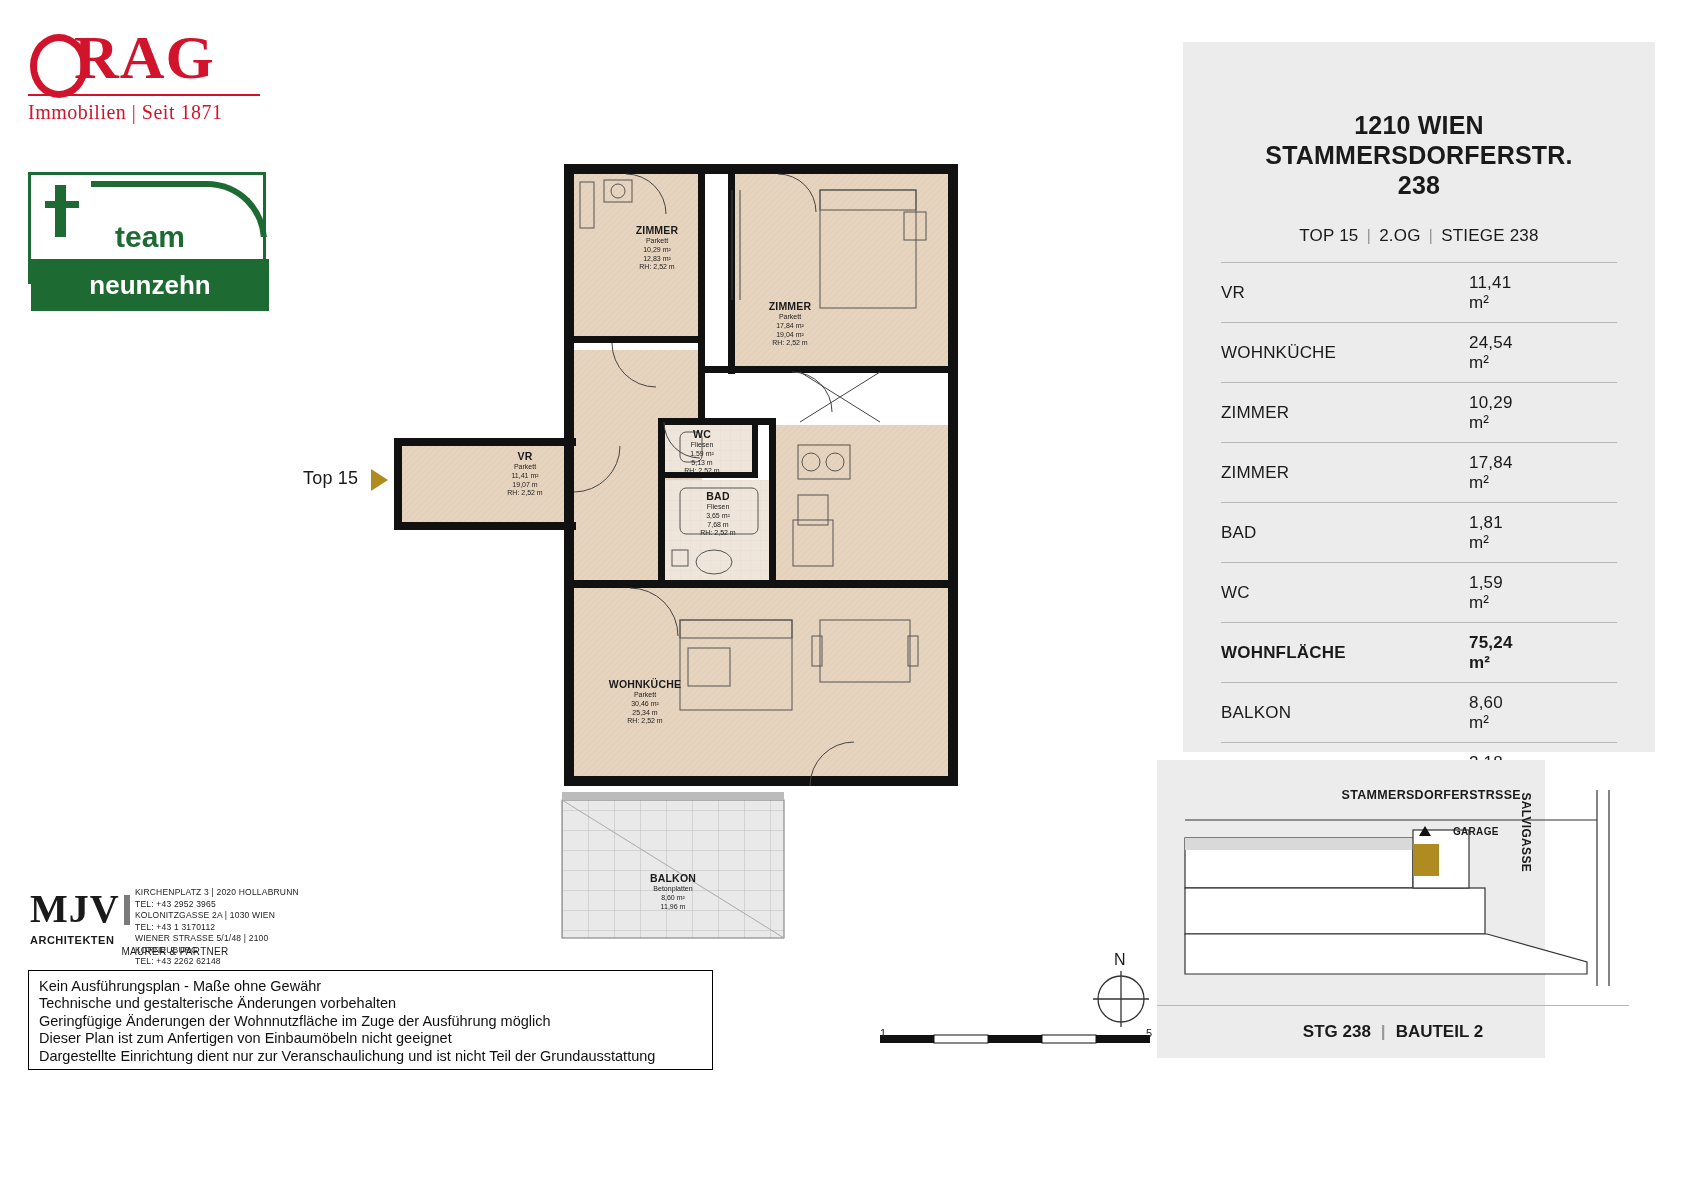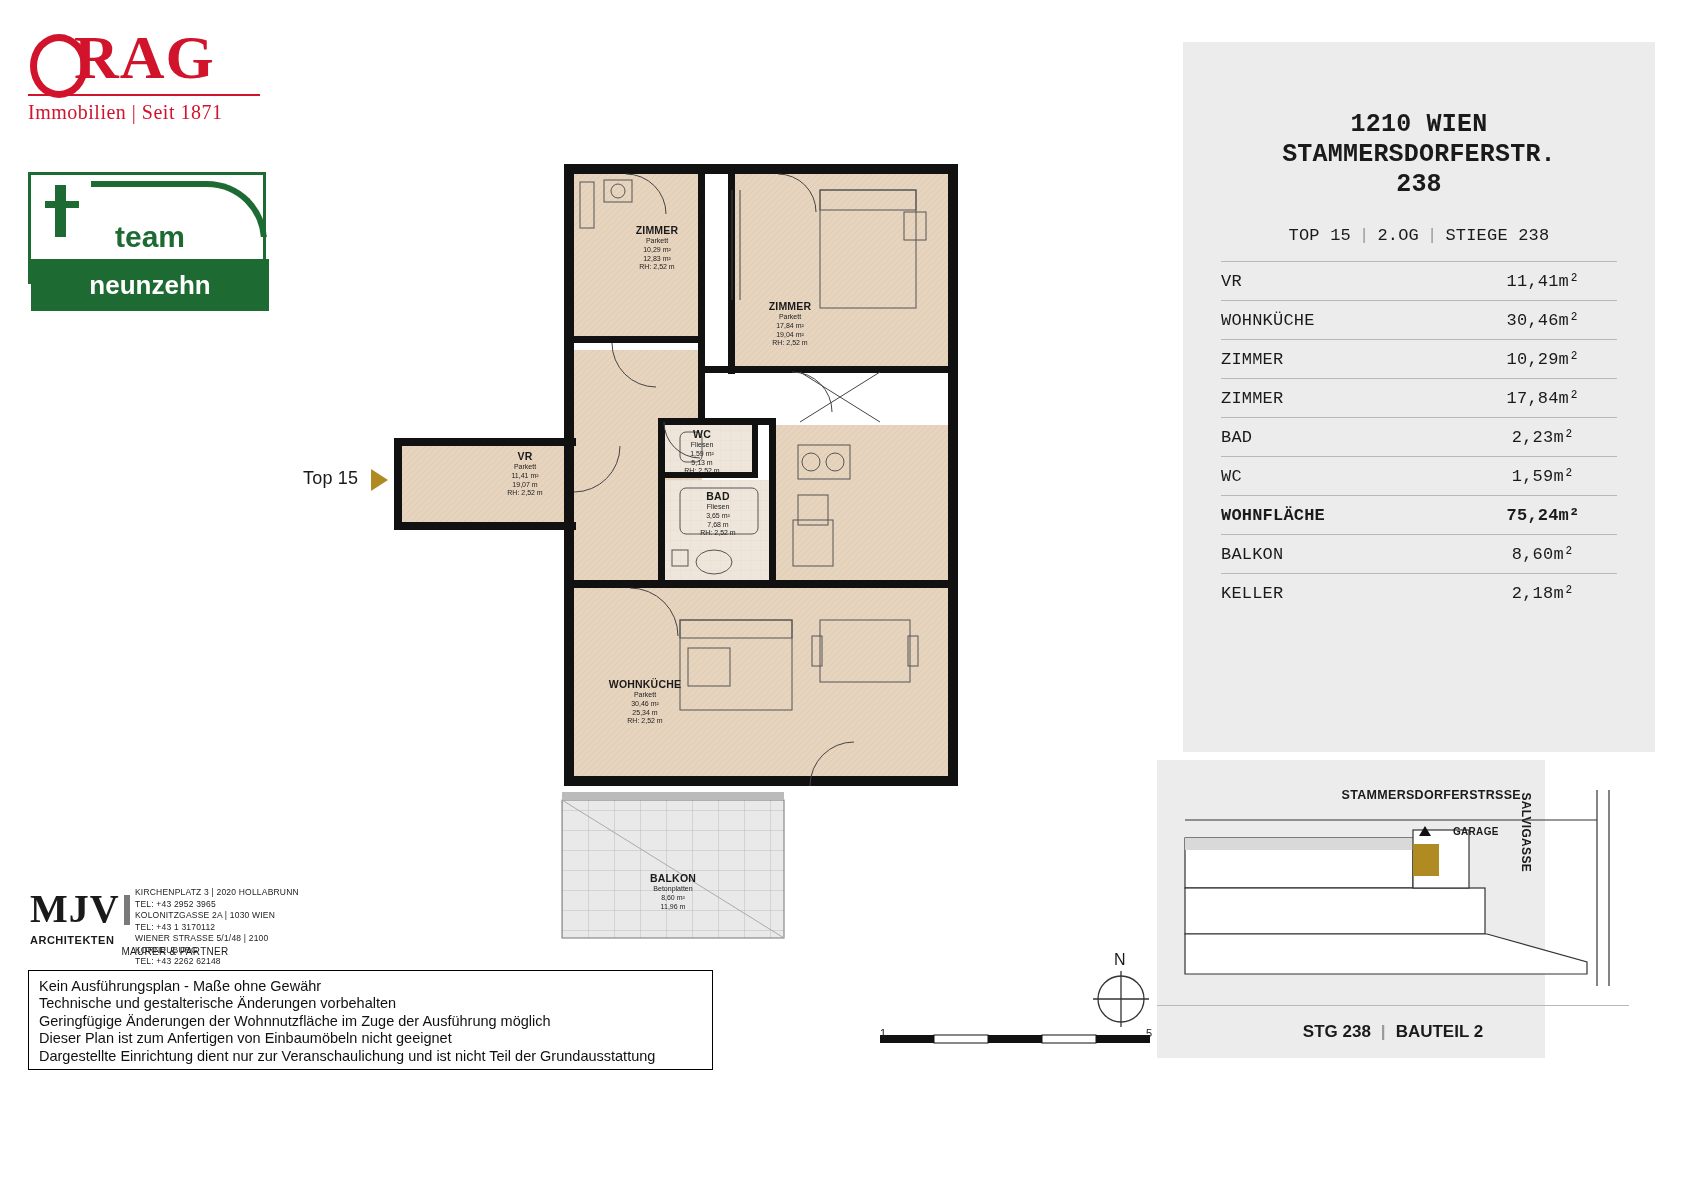--- a/index.html
+++ b/index.html
@@ -58,37 +58,36 @@
   
   #disclaimer{
     position:absolute;left:28px;top:970px;width:685px;height:100px;
     border:1px solid #000;box-sizing:border-box;padding:7px 10px;
     font-size:14.5px;line-height:17.4px;color:#111;
   }
   
   #info-panel{
     position:absolute;left:1183px;top:42px;width:472px;height:710px;
     background:#ececec;
-    font-family:Liberation Mono, monospace;
   }
   #info-panel .title{
     text-align:center;font-size:25px;font-weight:bold;line-height:30px;
     padding:68px 14px 0 14px;letter-spacing:.2px;
   }
   #info-panel .sub{
     text-align:center;font-size:17px;margin-top:26px;letter-spacing:.2px;
   }
   #info-panel .sub .sep{color:#999;padding:0 8px;}
   #info-panel .hr{height:1px;background:#b8b8b8;margin:16px 38px 0 38px;}
   #rooms{margin:0 38px;}
   #rooms .row{
     display:flex;justify-content:space-between;align-items:center;
     font-size:17px;padding:9.5px 0 9.5px 0;letter-spacing:.2px;
   }
-  #rooms .row .val{width:148px;display:flex;justify-content:center;}
+  #rooms .row .val{width:148px;display:flex;justify-content:flex-end;flex-direction:column;}
   #rooms .row.total{font-weight:bold;}
   #rooms .line{height:1px;background:#b8b8b8;}
   
   #sitemap{
     position:absolute;left:1157px;top:760px;width:388px;height:298px;background:#ececec;font-weight:bold;
   }
   #sitemap .street{
     position:absolute;right:24px;top:28px;font-size:12.5px;letter-spacing:.3px;
   }
   #sitemap .garage{position:absolute;left:296px;top:66px;font-size:10px;letter-spacing:.3px;}
@@ -349,21 +348,21 @@
       <span>VR</span>
       <span class="val">
           <span>11,41</span>
           <span>m²</span>
         </span>
     </div>
     <div class="line"></div>
     <div class="row">
       <span>WOHNKÜCHE</span>
       <span class="val">
-          <span>30,46</span>
+          <span>24,54</span>
           <span>m²</span>
         </span>
     </div>
     <div class="line"></div>
     <div class="row">
       <span>ZIMMER</span>
       <span class="val">
           <span>10,29</span>
           <span>m²</span>
         </span>
@@ -373,21 +372,21 @@
       <span>ZIMMER</span>
       <span class="val">
           <span>17,84</span>
           <span>m²</span>
         </span>
     </div>
     <div class="line"></div>
     <div class="row">
       <span>BAD</span>
       <span class="val">
-          <span>2,23</span>
+          <span>1,81</span>
           <span>m²</span>
         </span>
     </div>
     <div class="line"></div>
     <div class="row">
       <span>WC</span>
       <span class="val">
           <span>1,59</span>
           <span>m²</span>
         </span>

